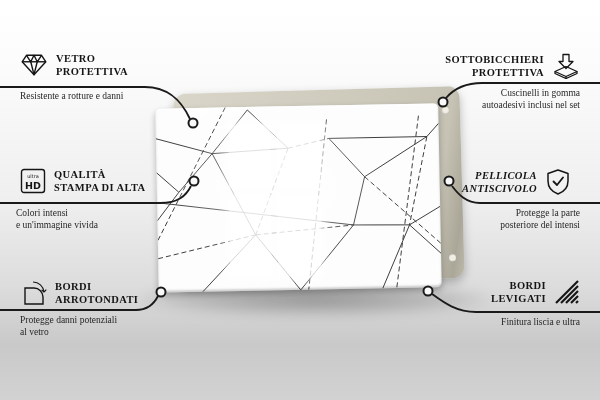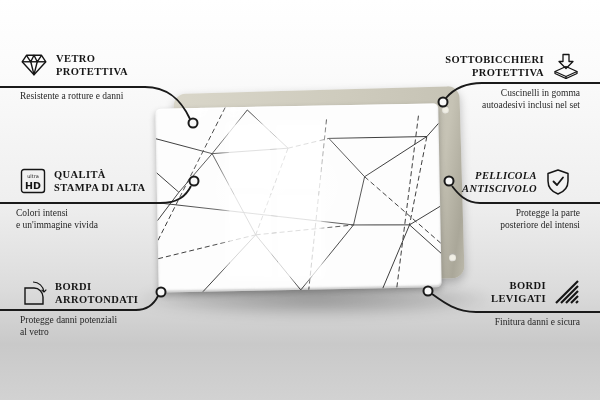--- a/index.html
+++ b/index.html
@@ -245,16 +245,16 @@
       <g stroke="#151515" stroke-width="2.2" fill="none">
         <path d="M2 24 L24 2"></path>
         <path d="M7 24 L24 7"></path>
         <path d="M12 24 L24 12"></path>
         <path d="M17 24 L24 17"></path>
         <path d="M22 24 L24 22"></path>
       </g>
     </svg>
   </div>
   <div class="desc r" style="right:20px;top:317px;">
-    <div>Finitura danni e sicura</div>
+    <div>Finitura liscia e ultra</div>
   </div>
 
 </div>
 
 </body></html>

